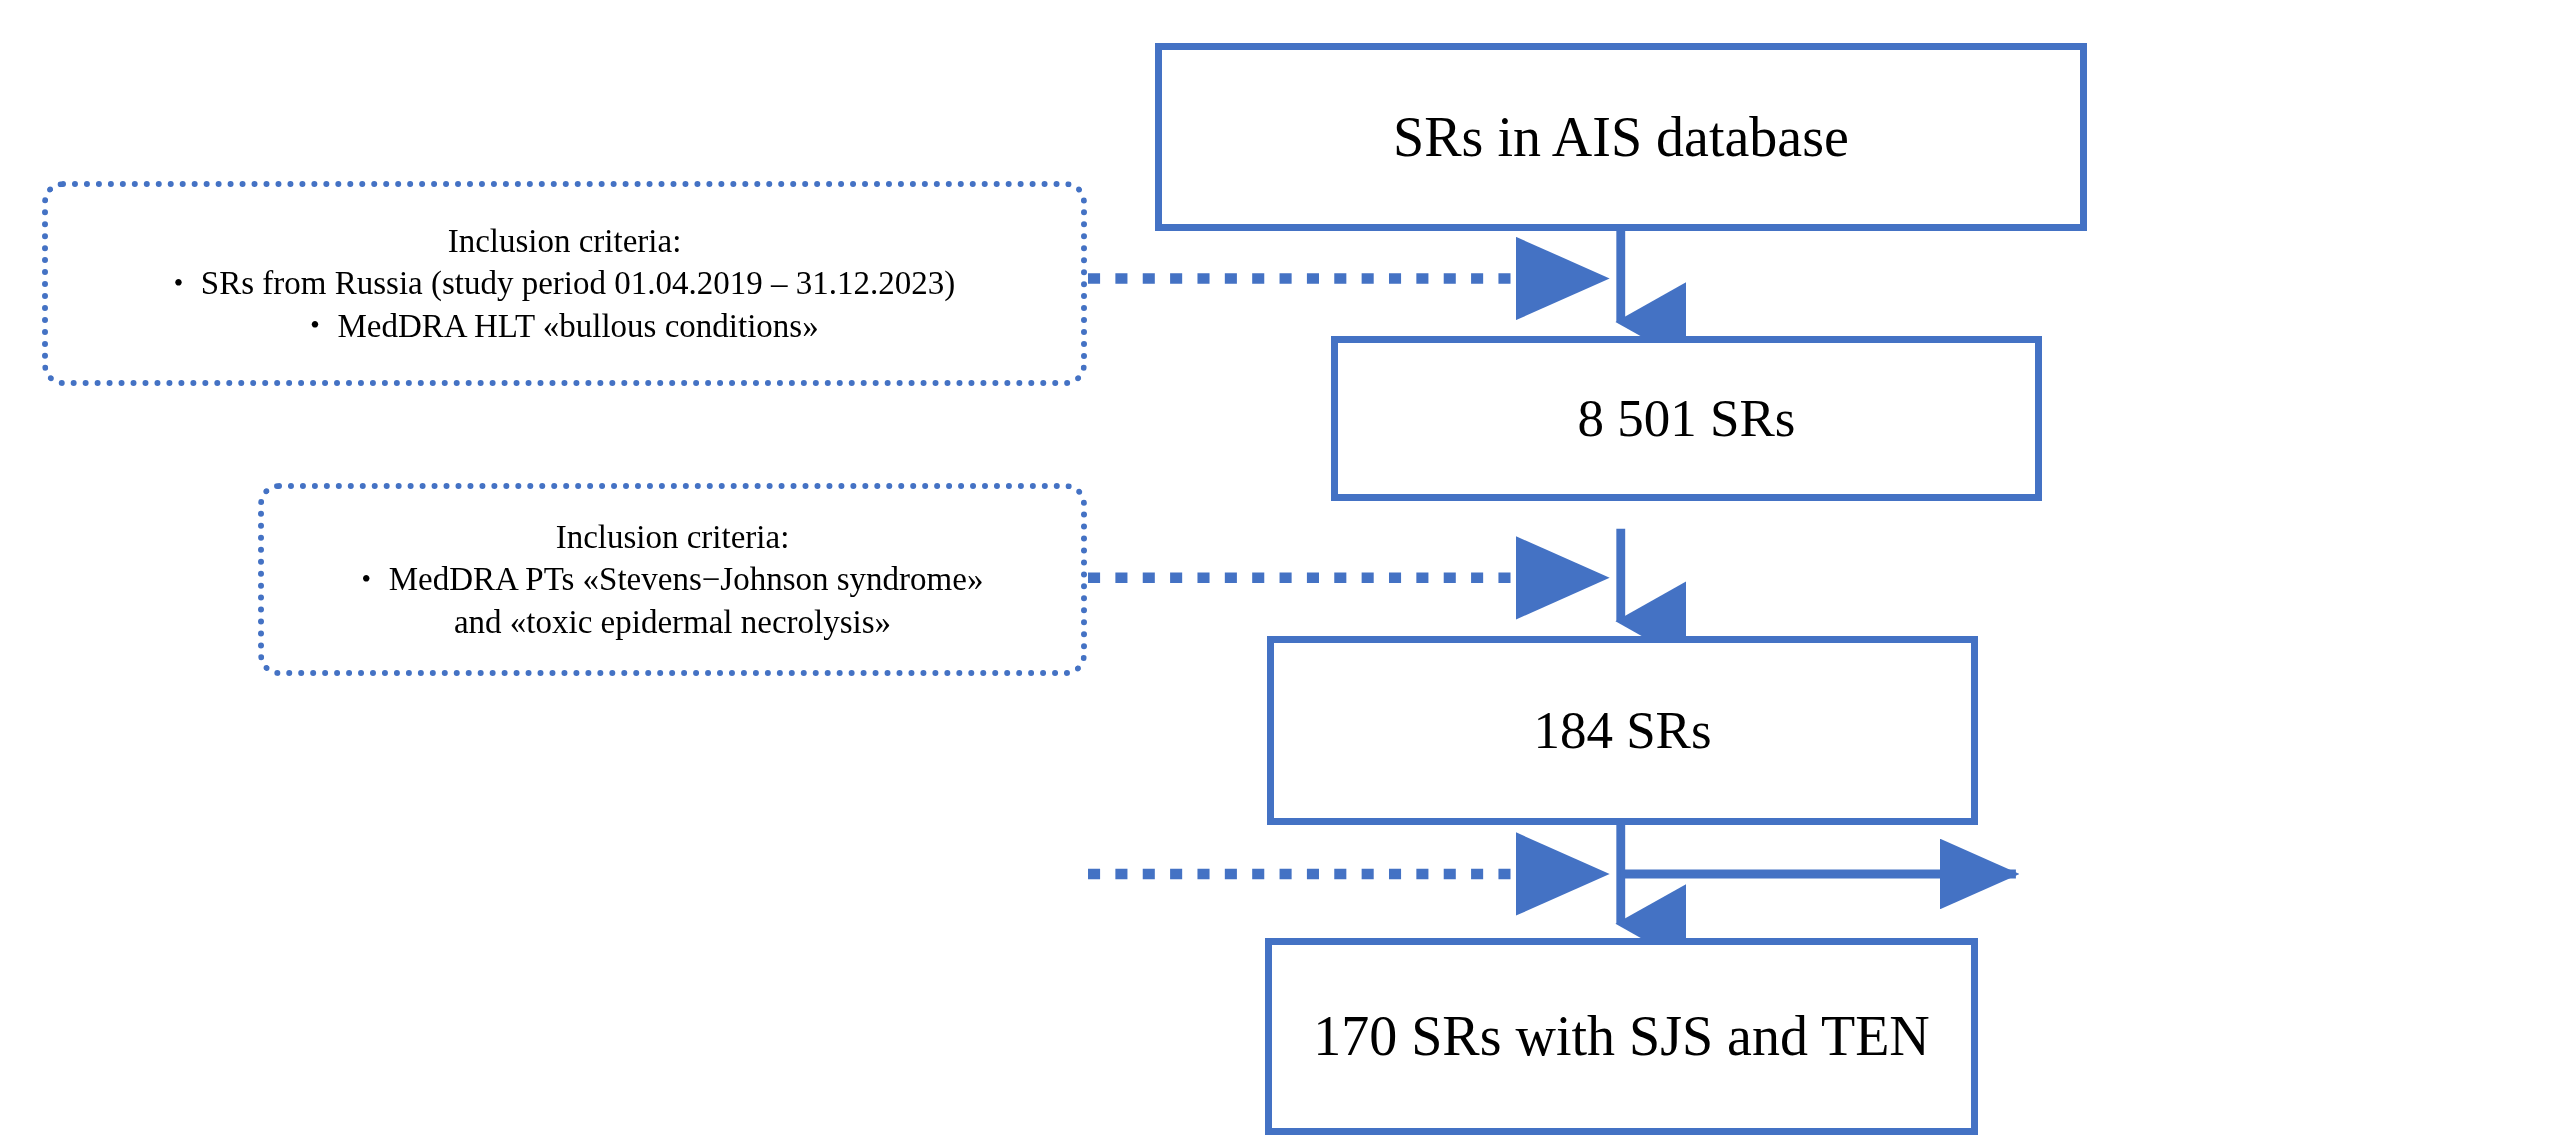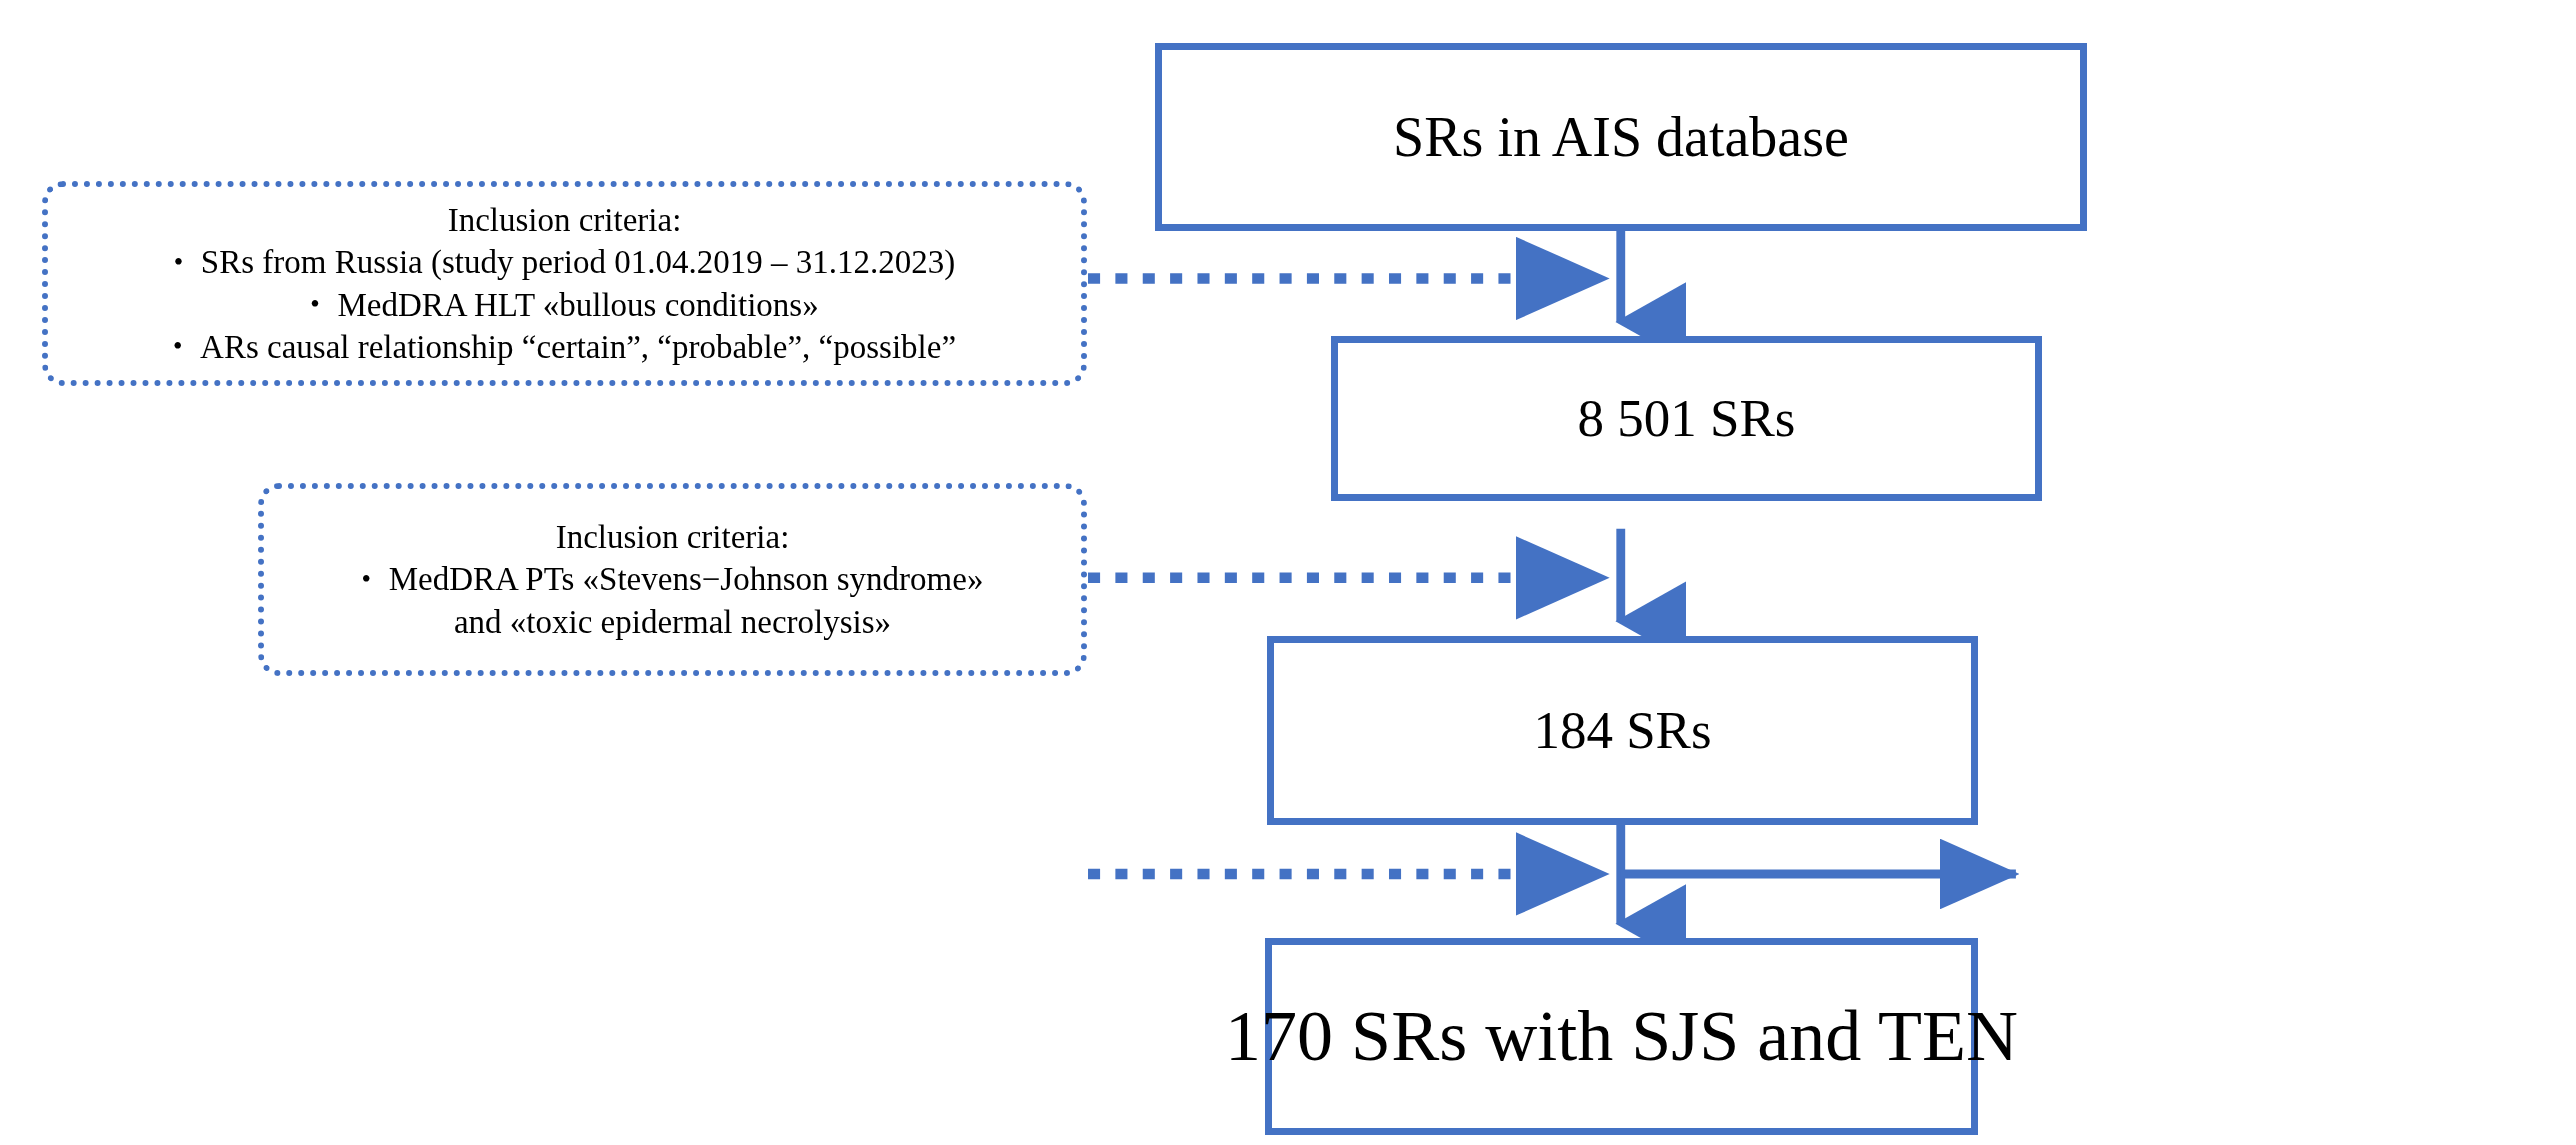--- a/index.html
+++ b/index.html
@@ -36,21 +36,21 @@
   }
 
   #box-top    { left: 1155px; top: 43px;   width: 932px; height: 188px; }
   #box-8501   { left: 1331px; top: 336px;  width: 711px;  height: 165px; }
   #box-184    { left: 1267px; top: 636px;  width: 711px;  height: 189px; font-family: Liberation Serif, serif; }
   #box-170    { left: 1265px; top: 938px; width: 713px;  height: 197px; }
 
   #box-top  .label { font-size: 56px; }
   #box-8501 .label { font-size: 53px; }
   #box-184  .label { font-size: 53px; }
-  #box-170  .label { font-size: 72px; }
+  #box-170  .label { font-size: 56px; }
 
   
   .criteria-box {
     position: absolute;
     box-sizing: border-box;
     border: 6.4px dotted #4472C4;
     border-radius: 21px;
     background: #ffffff;
     display: flex;
     flex-direction: column;
@@ -155,23 +155,20 @@
   </div>
 
   <div class="criteria-box" id="crit-1">
     <div class="c-title">Inclusion criteria:</div>
     <div class="c-item">
       <span class="bullet">•</span><span>SRs from Russia (study period 01.04.2019 – 31.12.2023)</span>
     </div>
     <div class="c-item">
       <span class="bullet">•</span><span>MedDRA HLT «bullous conditions»</span>
     </div>
-    <div class="c-item">
-      <span class="bullet">•</span><span>ARs causal relationship “certain”, “probable”, “possible”</span>
-    </div>
   </div>
 
   <div class="criteria-box" id="crit-2">
     <div class="c-title">Inclusion criteria:</div>
     <div class="c-item">
       <span class="bullet">•</span><span>MedDRA PTs «Stevens−Johnson syndrome»</span>
     </div>
     <div class="c-item">
       <span>and «toxic epidermal necrolysis»</span>
     </div>

